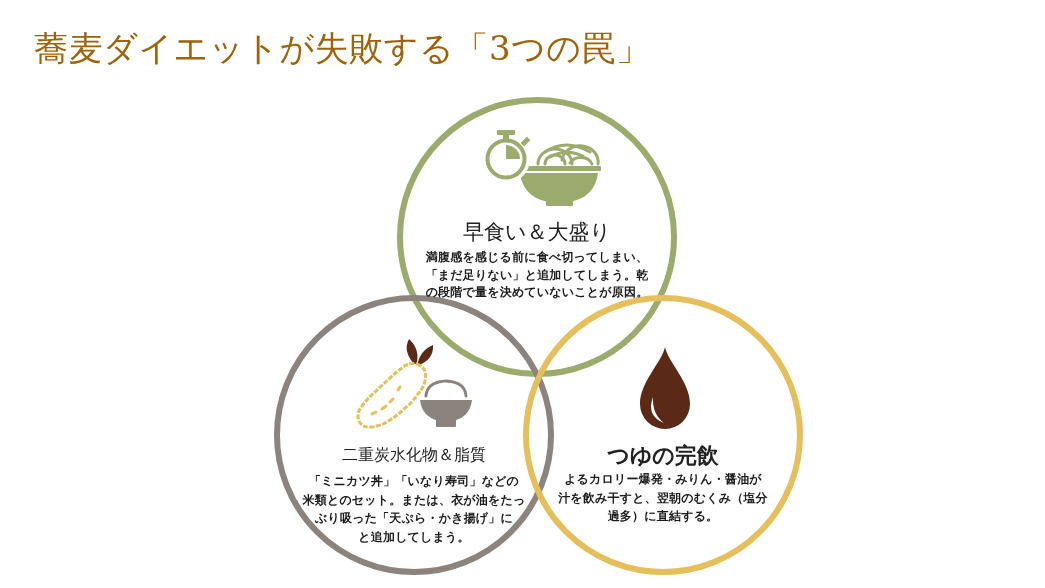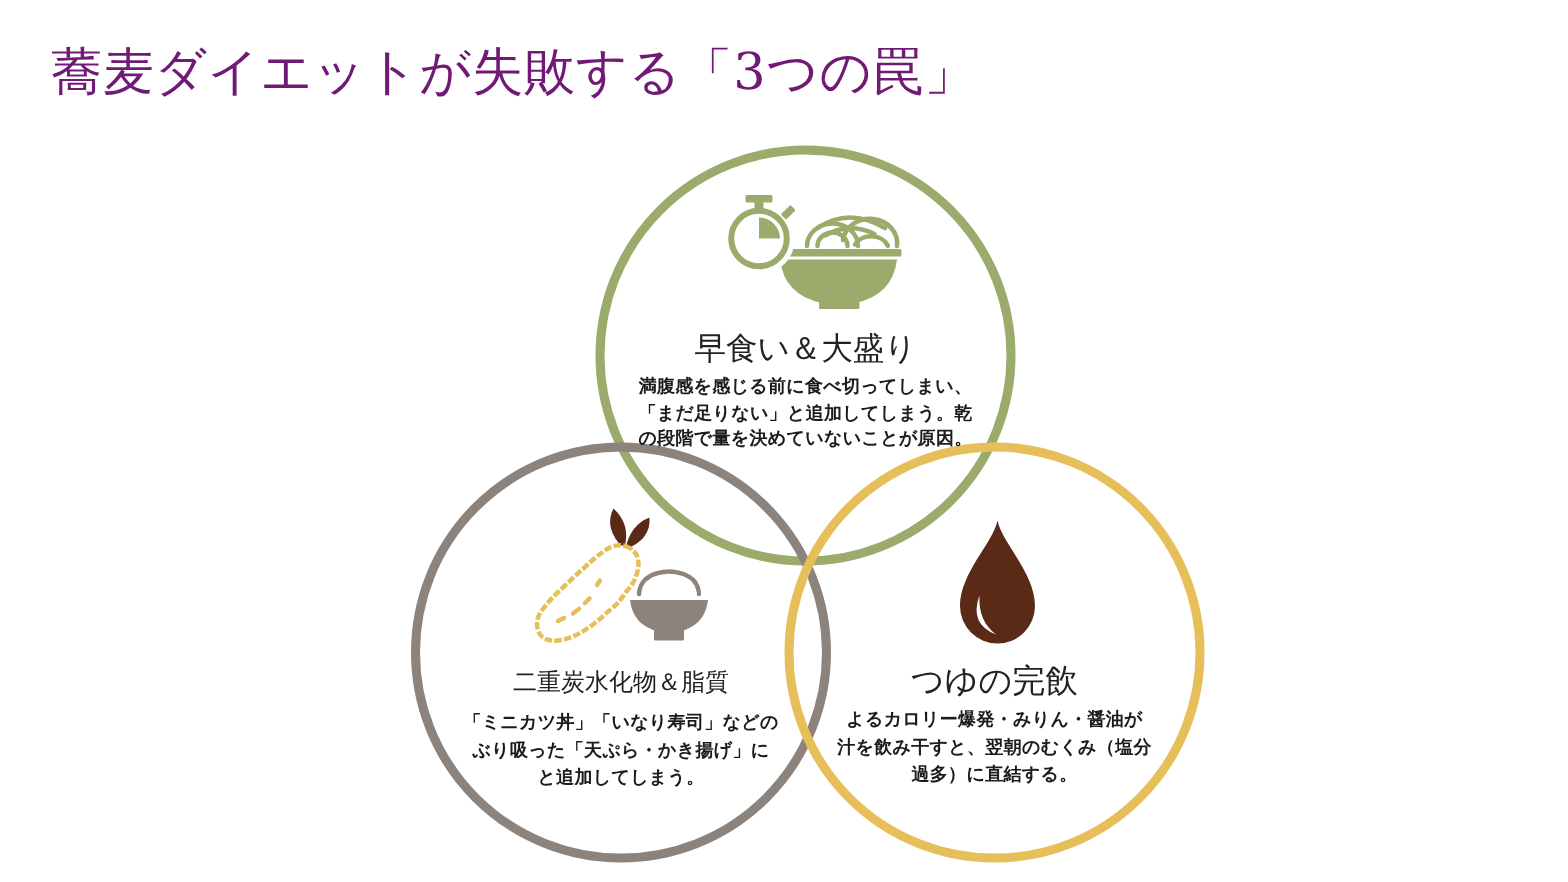--- a/index.html
+++ b/index.html
@@ -16,21 +16,21 @@
     }
     .page-title {
       position: absolute;
       left: 34px;
       top: 26px;
       margin: 0;
       font-family: "DejaVu Serif", "Liberation Serif", serif;
       font-weight: normal;
       font-size: 34px;
       line-height: 44px;
-      color: #701a75;
+      color: #a16207;
       letter-spacing: 0.5px;
       white-space: nowrap;
     }
     .diagram-svg {
       position: absolute;
       left: 0;
       top: 0;
       width: 1045px;
       height: 588px;
       z-index: 1;
@@ -63,21 +63,21 @@
       line-height: 18.5px;
       white-space: nowrap;
       letter-spacing: 0.2px;
     }
     #text-green { left: 407px; top: 219px; }
     #text-green .circle-body { margin-top: 4px; }
     #text-green .circle-body .line { line-height: 17.5px; }
     #text-gray { left: 284px; top: 442px; }
     #text-gray .circle-heading { font-size: 16px; }
     #text-yellow { left: 533px; top: 442px; }
-    #text-yellow .circle-heading { font-size: 22px; }
+    #text-yellow .circle-heading { font-size: 22px; font-weight: bold; }
     #text-yellow .circle-body { margin-top: 2px; }
   </style>
 </head>
 <body>
 
 <h1 class="page-title">蕎麦ダイエットが失敗する「3つの罠」</h1>
 
 <svg class="diagram-svg" viewBox="0 0 1045 588" xmlns="http://www.w3.org/2000/svg">
 
   <circle cx="537" cy="237" r="137" fill="none" stroke="#9aab6c" stroke-width="6"></circle>
@@ -141,20 +141,21 @@
     <span class="line">満腹感を感じる前に食べ切ってしまい、</span>
     <span class="line">「まだ足りない」と追加してしまう。乾</span>
     <span class="line">の段階で量を決めていないことが原因。</span>
   </div>
 </div>
 
 <div class="circle-text" id="text-gray">
   <span class="circle-heading">二重炭水化物＆脂質</span>
   <div class="circle-body">
     <span class="line">「ミニカツ丼」「いなり寿司」などの</span>
+    <span class="line">米類とのセット。または、衣が油をたっ</span>
     <span class="line">ぶり吸った「天ぷら・かき揚げ」に</span>
     <span class="line">と追加してしまう。</span>
   </div>
 </div>
 
 <div class="circle-text" id="text-yellow">
   <span class="circle-heading">つゆの完飲</span>
   <div class="circle-body">
     <span class="line">よるカロリー爆発・みりん・醤油が</span>
     <span class="line">汁を飲み干すと、翌朝のむくみ（塩分</span>

